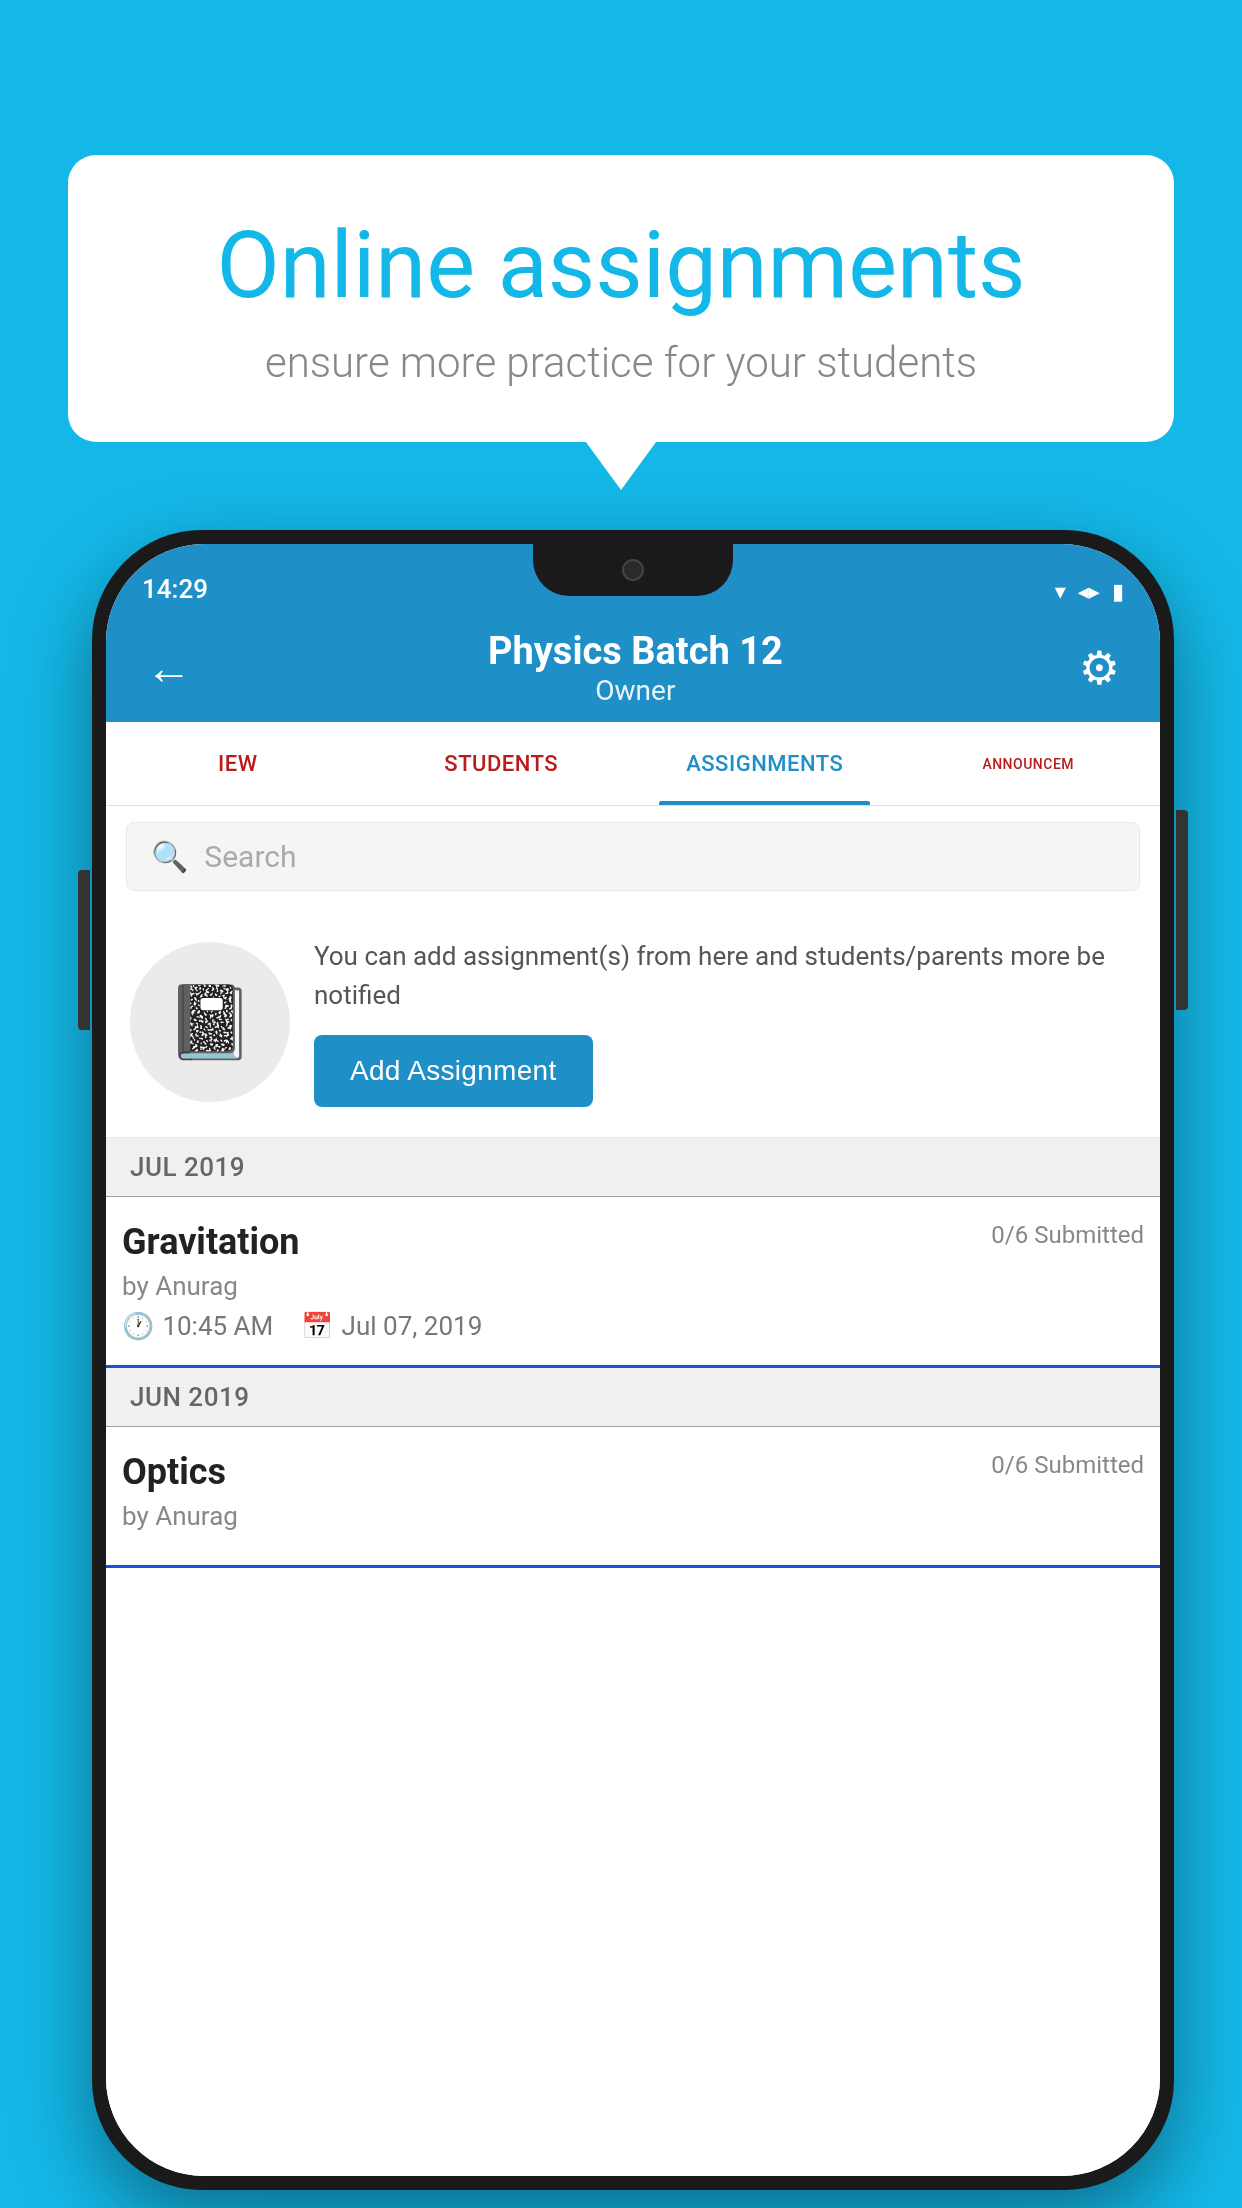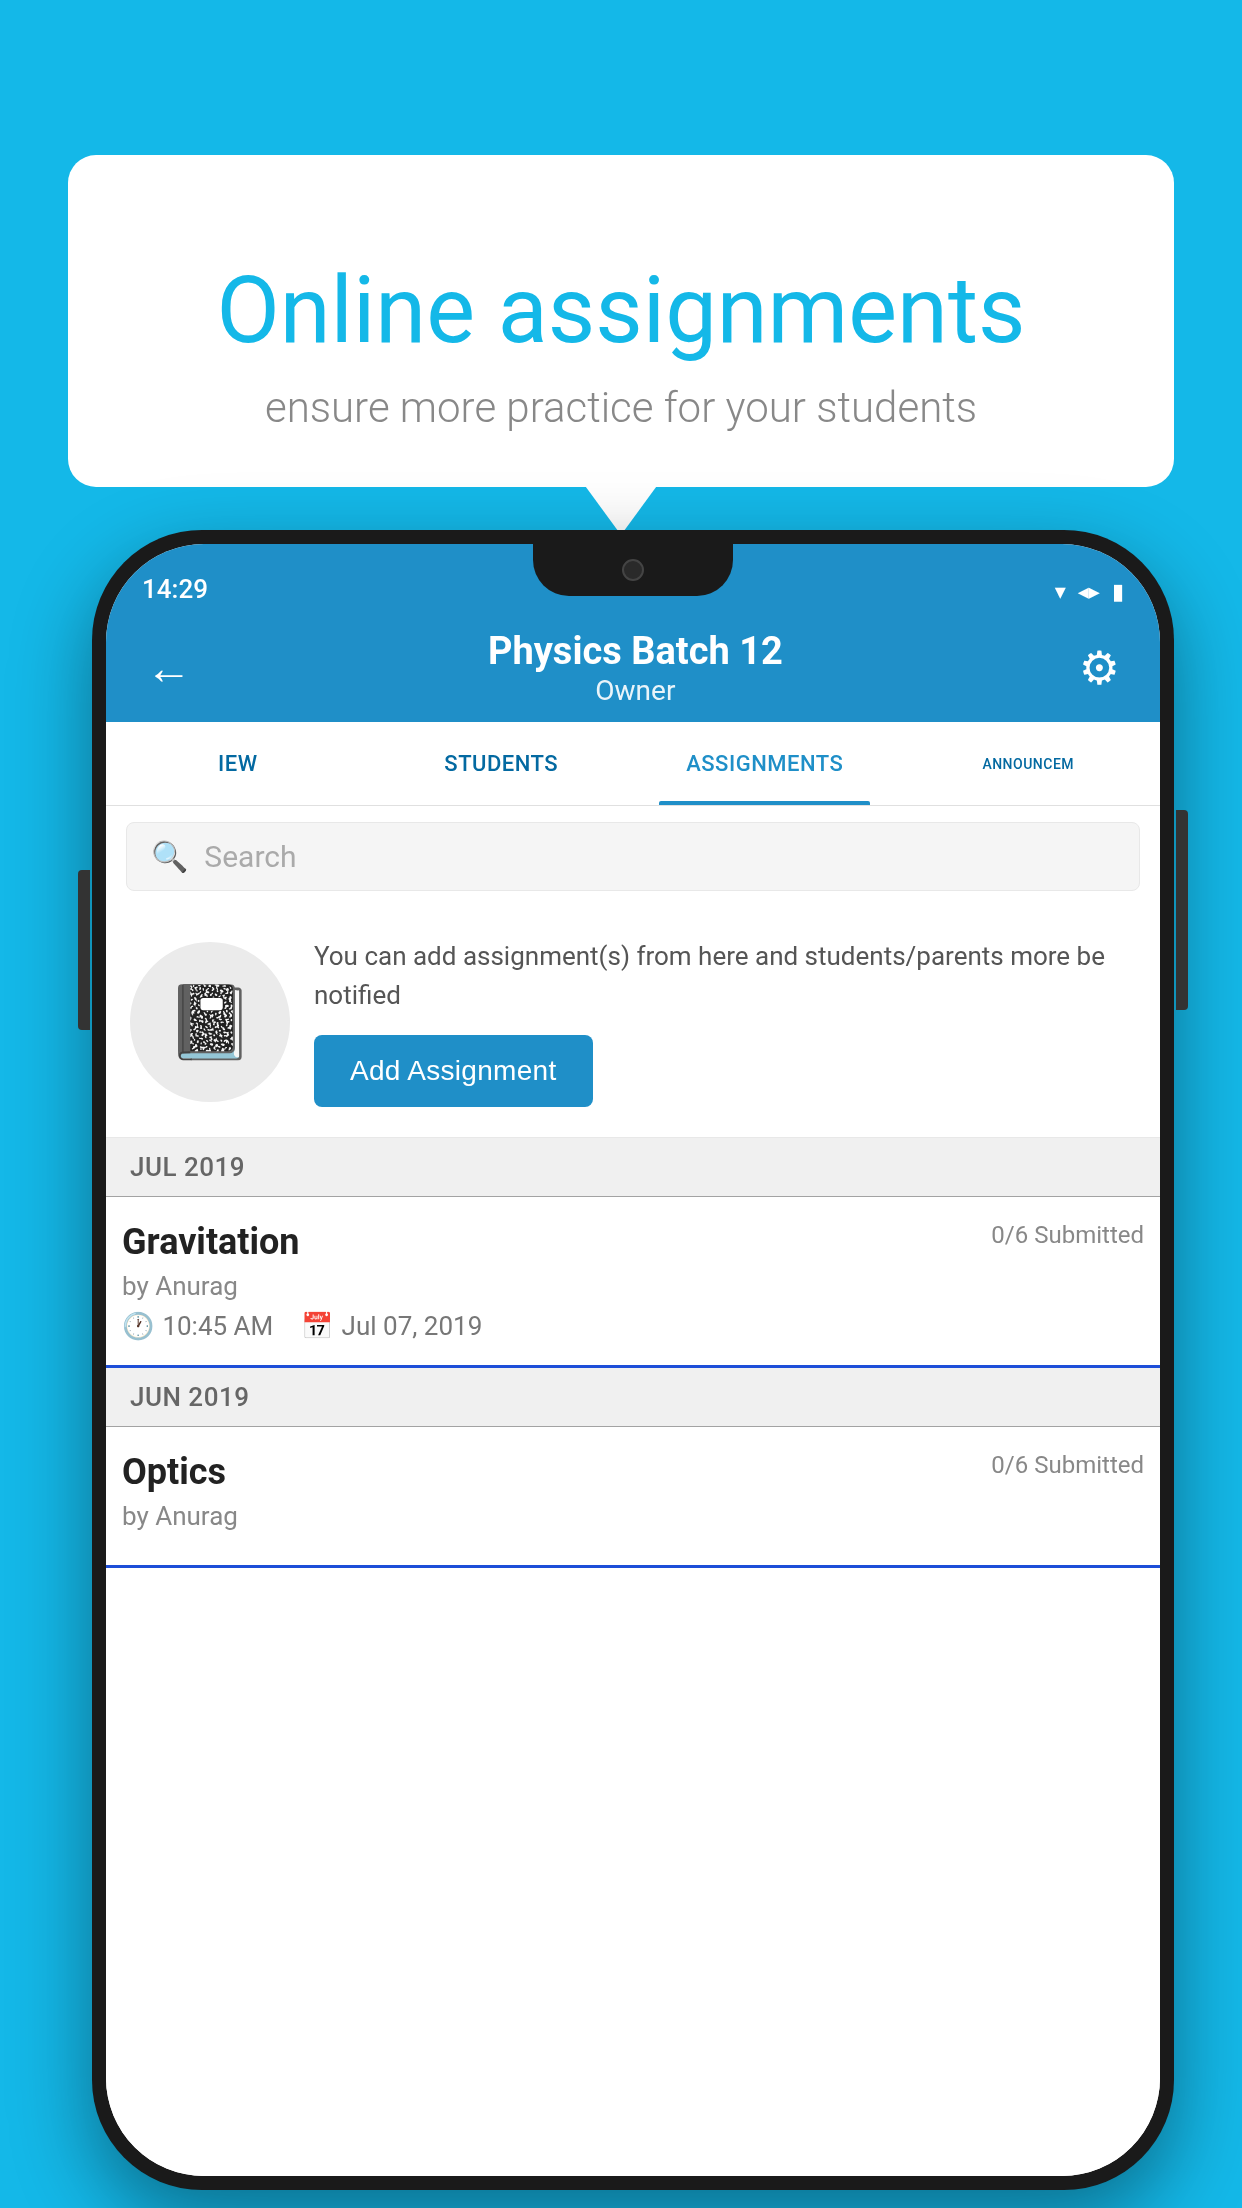--- a/index.html
+++ b/index.html
@@ -41,21 +41,20 @@
       border-top: 52px solid white;
     }
 
     .bubble-title {
       font-size: 92px;
       font-weight: 400;
       color: #14b8e8;
       text-align: center;
       line-height: 1.1;
       margin-bottom: 22px;
-      margin-top: 45px;
     }
 
     .bubble-subtitle {
       font-size: 42px;
       color: #888;
       text-align: center;
       font-weight: 300;
     }
 
     
@@ -220,21 +219,21 @@
       align-items: center;
       border-bottom: 1px solid #e0e0e0;
       z-index: 9;
     }
 
     .tab-item {
       flex: 1;
       text-align: center;
       font-size: 24px;
       font-weight: 500;
-      color: #0369a1;
+      color: #b91c1c;
       letter-spacing: 0.5px;
       height: 100%;
       display: flex;
       align-items: center;
       justify-content: center;
       position: relative;
       cursor: pointer;
     }
 
     .tab-item.active {

